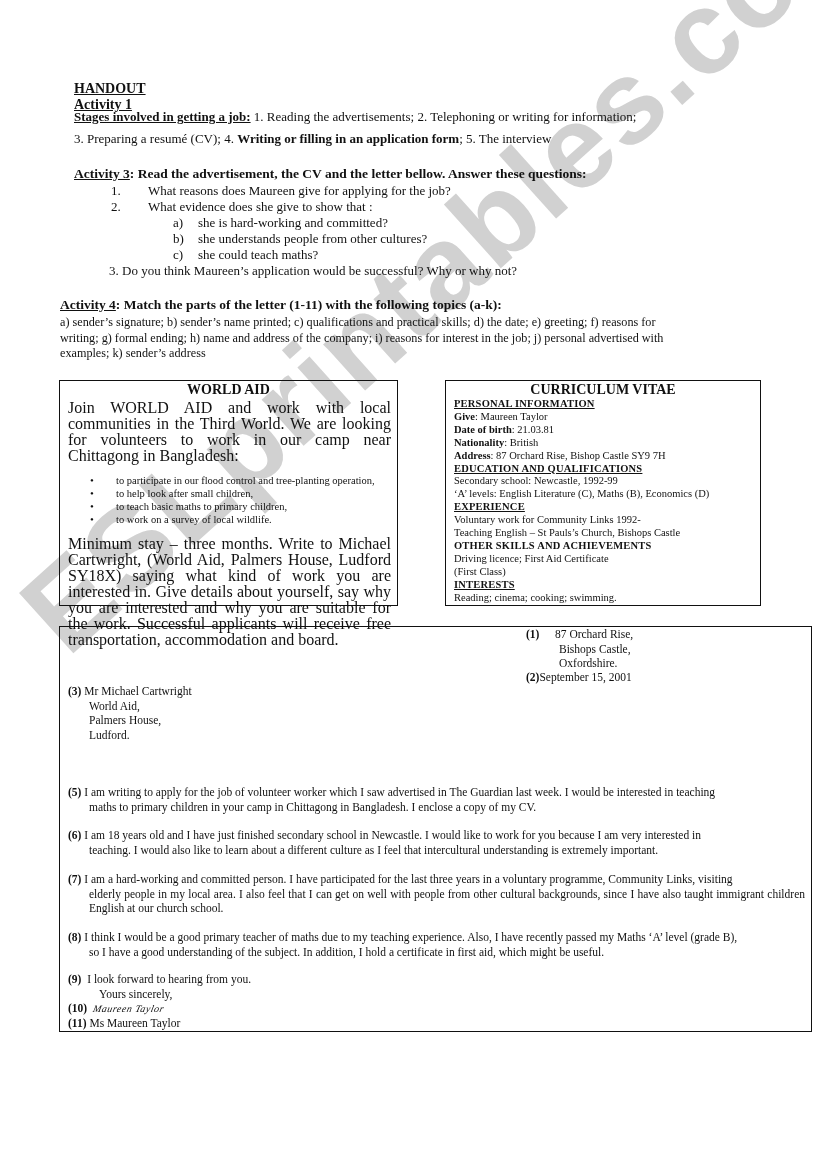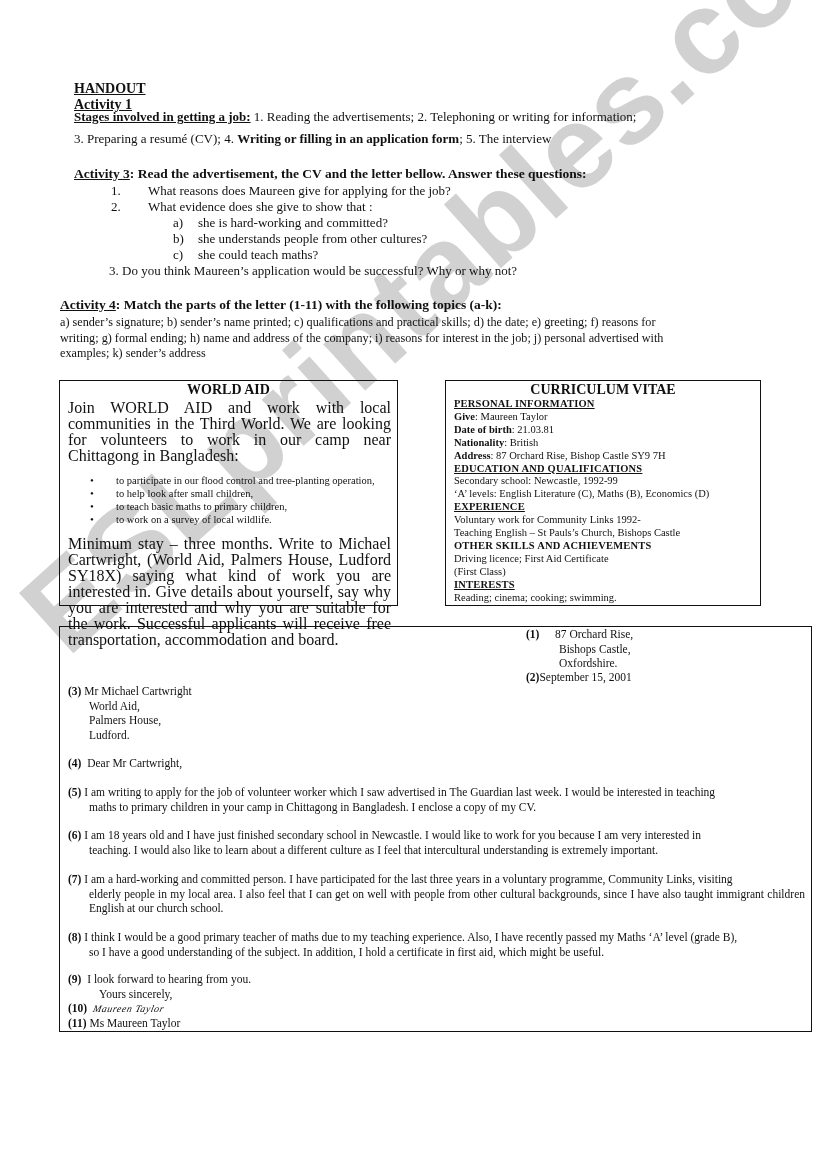--- a/index.html
+++ b/index.html
@@ -126,23 +126,20 @@
       <span class="num">(2)</span><span>September 15, 2001</span>
     </div>
 
     <div class="lp" style="left:8px; top:57px; width:300px;">
       <span class="num">(3)</span> <span>Mr Michael Cartwright</span><br>
       <span style="padding-left:21px;">World Aid,</span><br>
       <span style="padding-left:21px;">Palmers House,</span><br>
       <span style="padding-left:21px;">Ludford.</span>
     </div>
 
-    <div class="lp" style="left:8px; top:129px; width:300px;">
-      <span class="num">(4)</span>&nbsp; <span>Dear Mr Cartwright,</span>
-    </div>
 
     <div class="lp" style="left:8px; top:158px; width:737px;">
       <span class="num">(5)</span> <span>I am writing to apply for the job of volunteer worker which I saw advertised in The Guardian last week. I would be interested in teaching</span>
       <span style="display:block; padding-left:21px;">maths to primary children in your camp in Chittagong in Bangladesh. I enclose a copy of my CV.</span>
     </div>
 
     <div class="lp" style="left:8px; top:201px; width:737px;">
       <span class="num">(6)</span> <span>I am 18 years old and I have just finished secondary school in Newcastle. I would like to work for you because I am very interested in</span>
       <span style="display:block; padding-left:21px;">teaching. I would also like to learn about a different culture as I feel that intercultural understanding is extremely important.</span>
     </div>

